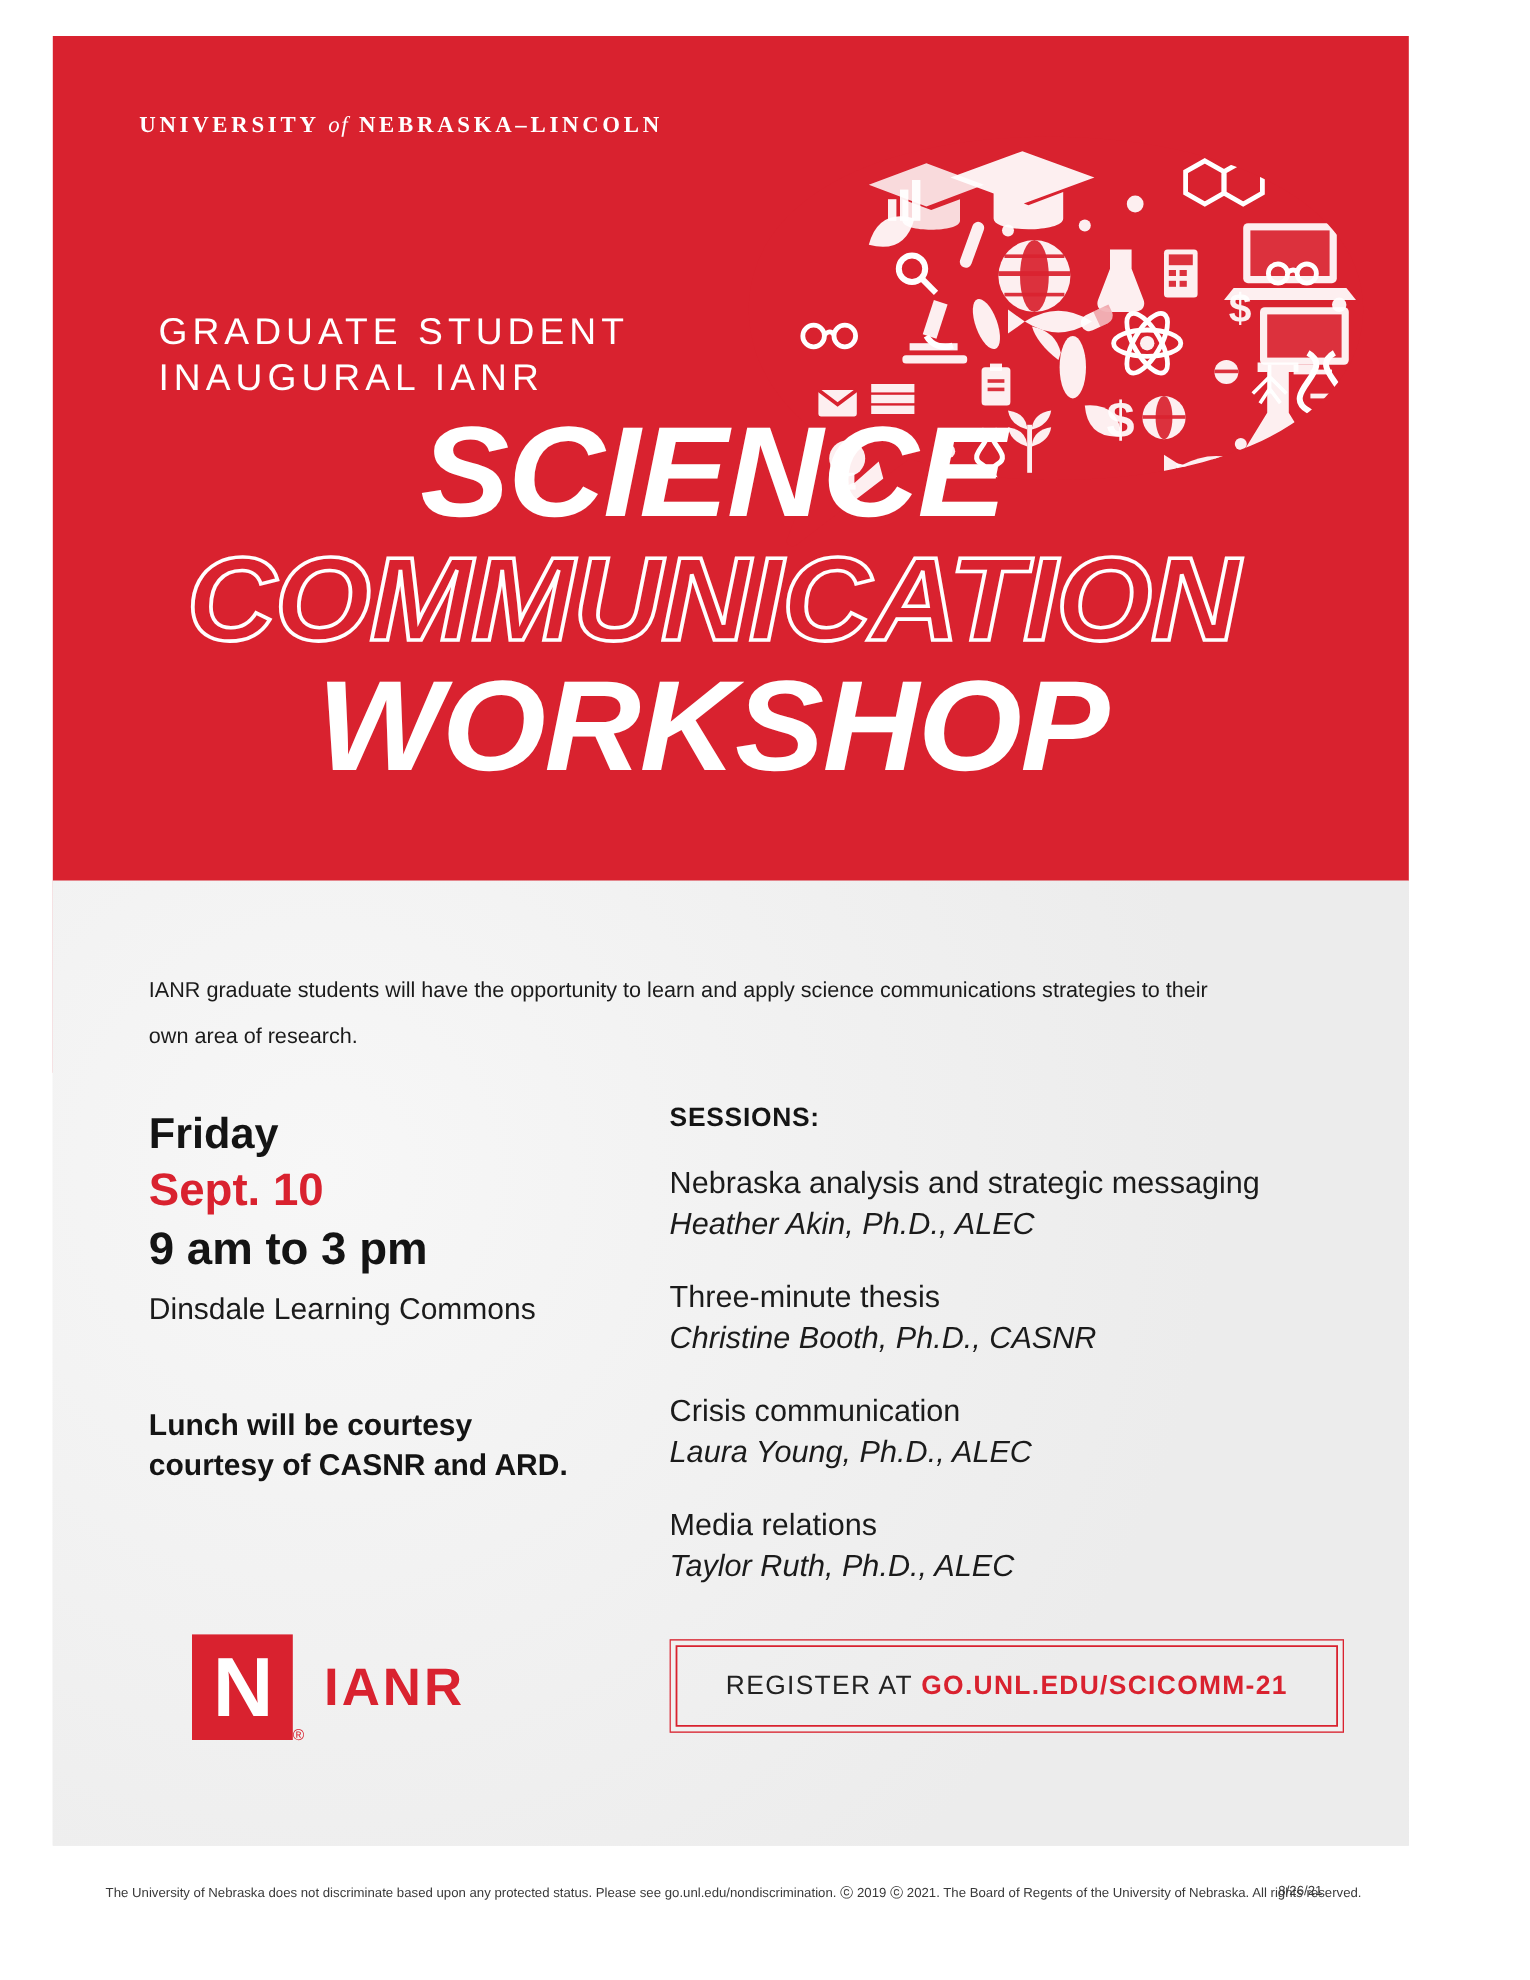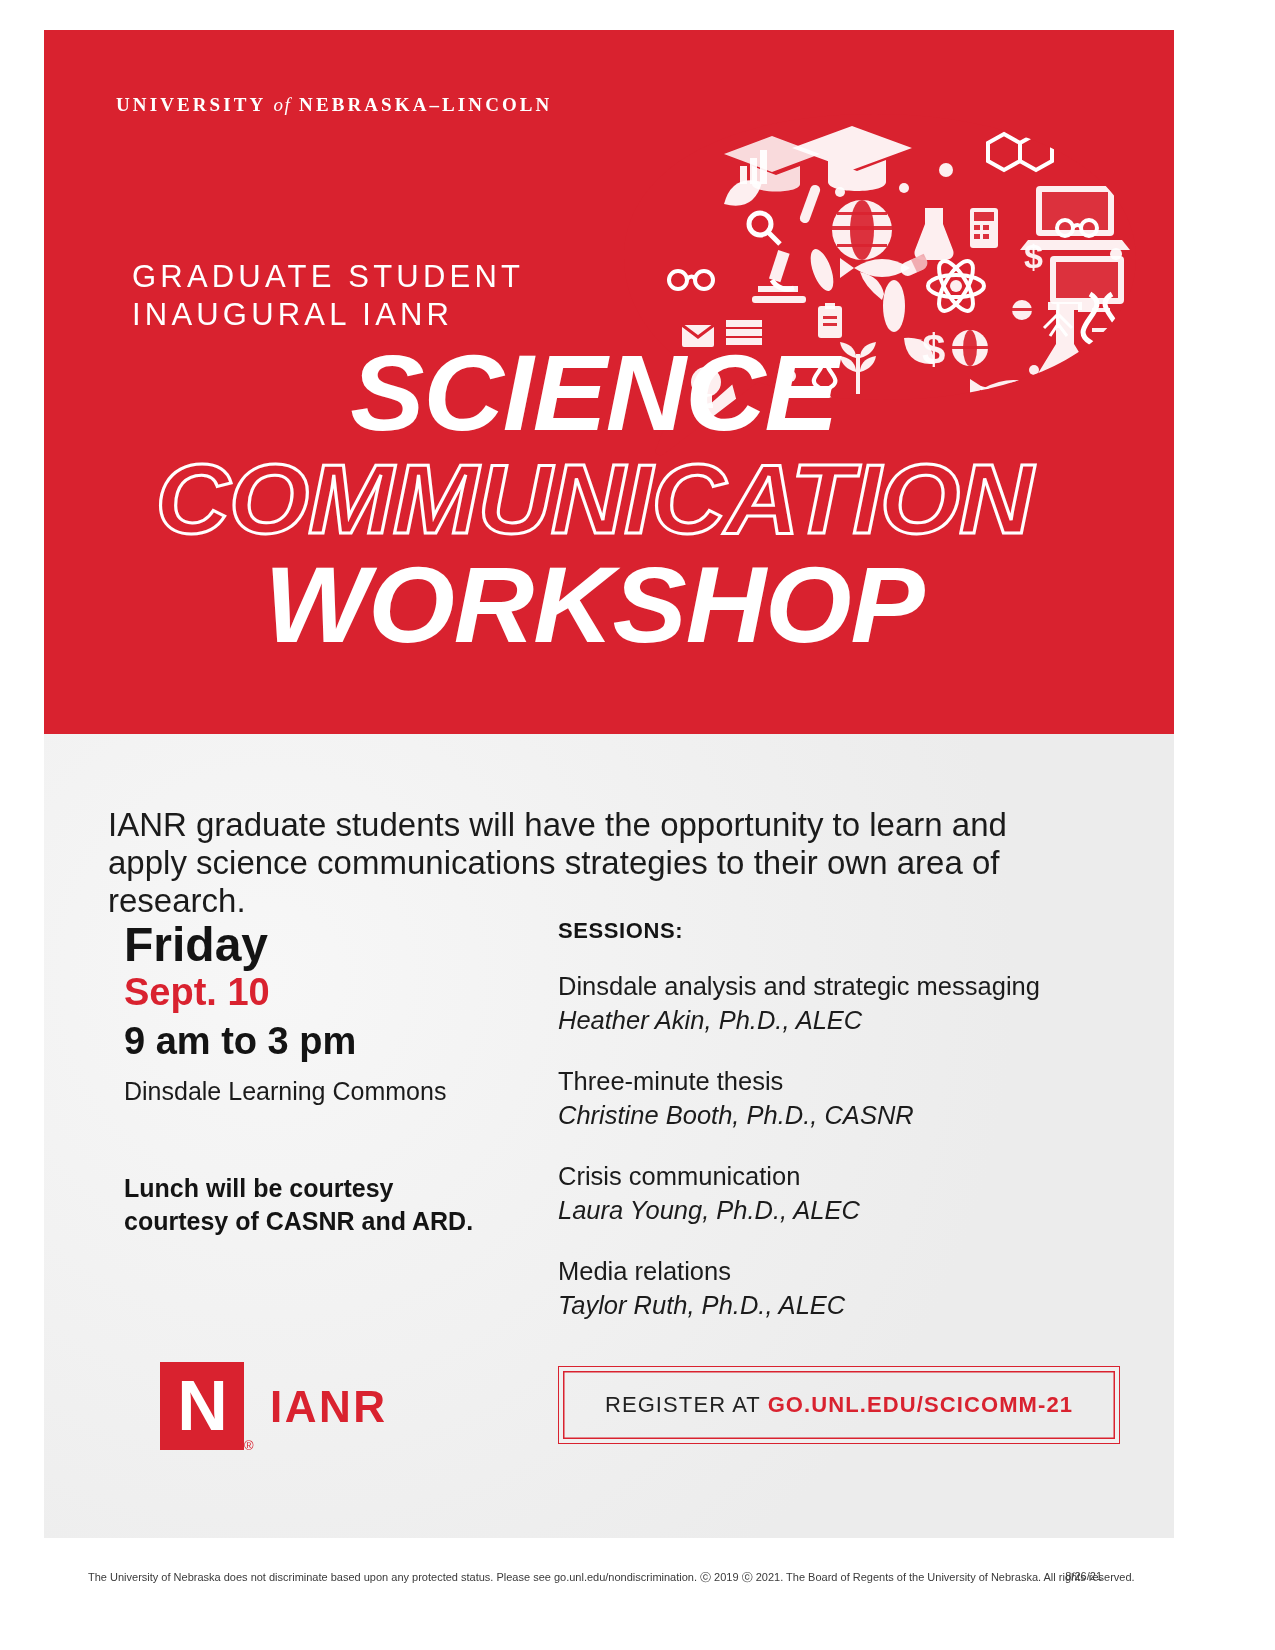--- a/index.html
+++ b/index.html
@@ -105,36 +105,36 @@
     width: 1130px;
     height: 804px;
     background: #f0f0f0;
     background-image:
       radial-gradient(circle at 20% 30%, #f7f7f7 0%, #ececec 70%),
       linear-gradient(160deg, #f4f4f4 0%, #e9e9e9 100%);
   }
 
   .intro {
     position: absolute;
-    left: 64px;
+    left: 80px;
     top: 72px;
     width: 910px;
-    font-size: 33px;
+    font-size: 18px;
     line-height: 38px;
     color: #1b1b1b;
   }
 
   .left-col {
     position: absolute;
     left: 80px;
     top: 188px;
     width: 410px;
   }
   .day {
-    font-size: 48px;
+    font-size: 36px;
     font-weight: 700;
     color: #141414;
     line-height: 46px;
   }
   .date {
     font-size: 38px;
     font-weight: 700;
     color: #d9222f;
     line-height: 48px;
   }
@@ -517,21 +517,21 @@
       <div class="lunch">
         <div>Lunch will be courtesy</div>
         <div>courtesy of CASNR and ARD.</div>
       </div>
     </div>
 
     <div class="right-col">
       <div class="sessions-head">SESSIONS:</div>
 
       <div class="session">
-        <div class="session-title">Dinsdale analysis and strategic messaging</div>
+        <div class="session-title">Nebraska analysis and strategic messaging</div>
         <div class="session-person">Heather Akin, Ph.D., ALEC</div>
       </div>
       <div class="session">
         <div class="session-title">Three-minute thesis</div>
         <div class="session-person">Christine Booth, Ph.D., CASNR</div>
       </div>
       <div class="session">
         <div class="session-title">Crisis communication</div>
         <div class="session-person">Laura Young, Ph.D., ALEC</div>
       </div>

